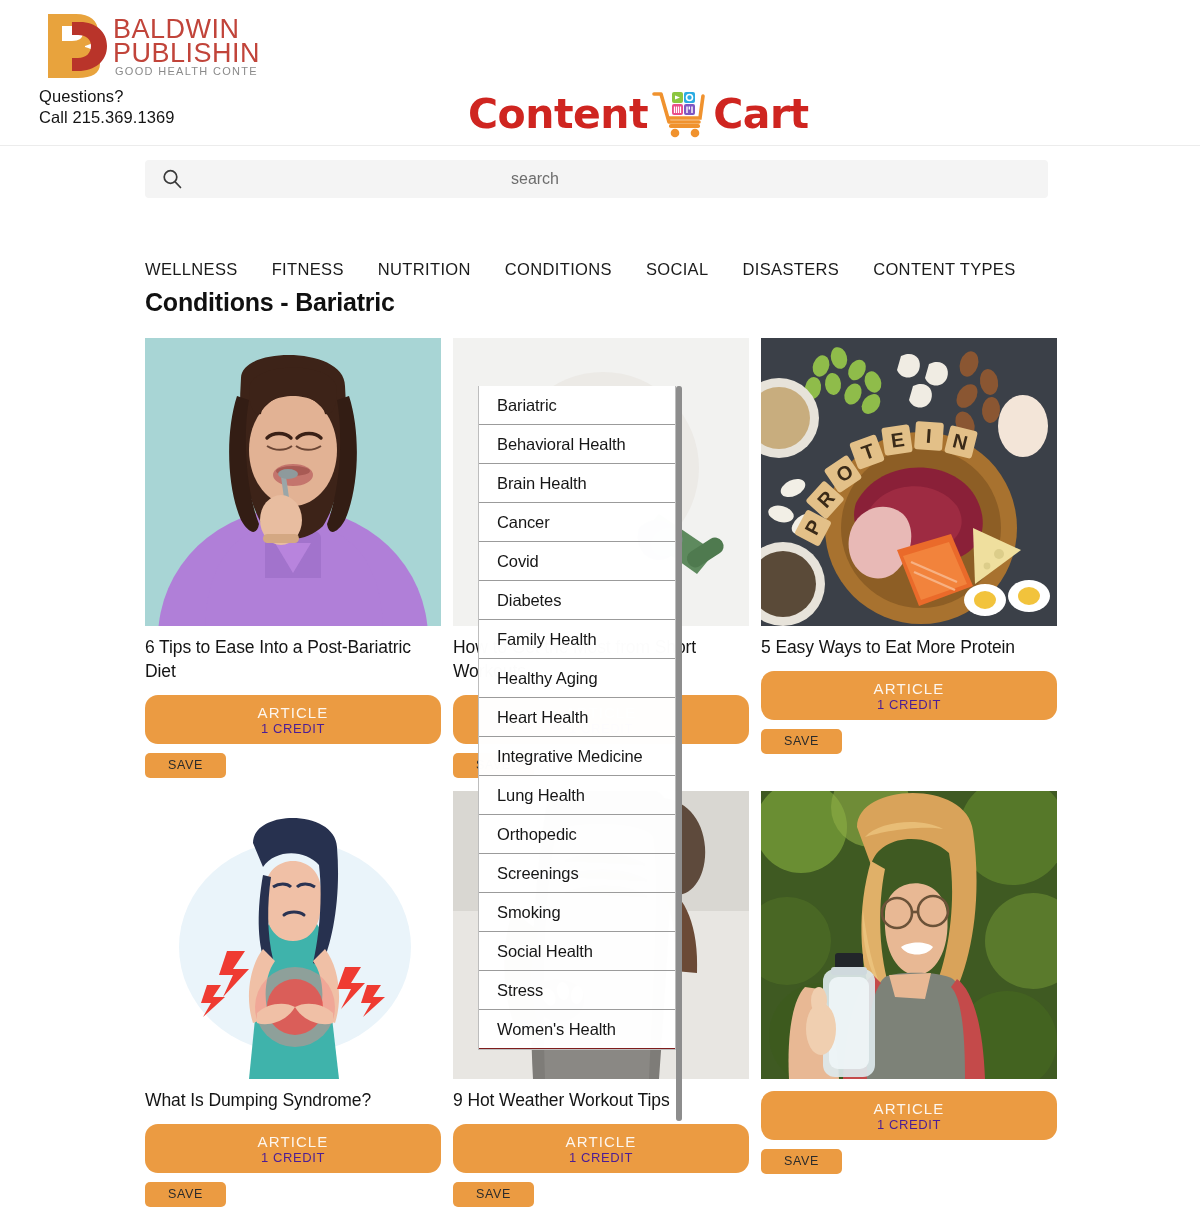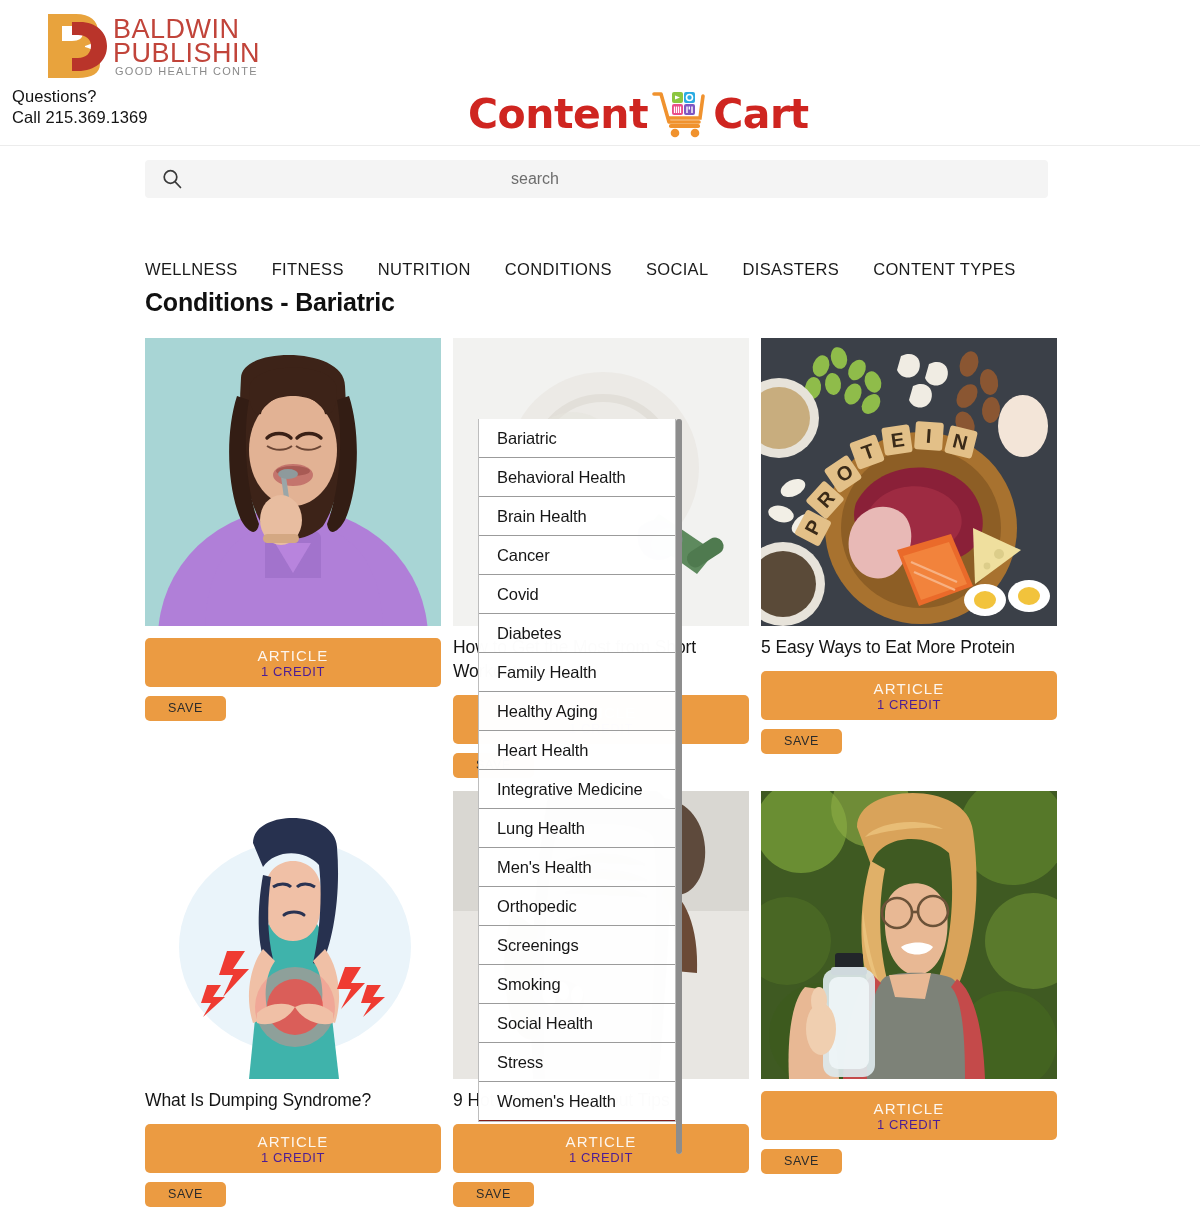--- a/index.html
+++ b/index.html
@@ -22,21 +22,21 @@
   .logo-block {
     position: absolute;
     left: 28px;
     top: 8px;
     width: 230px;
     height: 70px;
   }
   .logo-svg { display: block; }
   .questions {
     position: absolute;
-    left: 12px;
+    left: 39px;
     top: 86px;
     font-size: 16.5px;
     color: #141414;
     line-height: 21px;
     letter-spacing: .1px;
   }
   .questions div { white-space: nowrap; }
 
   .cart-logo {
     position: absolute;
@@ -140,21 +140,21 @@
     font-size: 17.5px;
     color: #141414;
     line-height: 24px;
     letter-spacing: -.1px;
   }
   .btn-article {
     margin-top: 12px;
     width: 296px;
     height: 49px;
     background: #eb9b42;
-    border-radius: 5px;
+    border-radius: 13px;
     border: none;
     display: flex;
     flex-direction: column;
     align-items: center;
     justify-content: center;
     cursor: pointer;
     font-family: "Liberation Sans", sans-serif;
   }
   .btn-article .t1 {
     font-size: 15px;
@@ -182,21 +182,20 @@
     display: block;
   }
 
   
   .dropdown {
     position: absolute;
     left: 478px;
     top: 240px;
     width: 204px;
     z-index: 50;
-    margin-top: 33px;
   }
   .dd-list {
     width: 198px;
     background: rgba(255,255,255,.90);
     border: 1px solid #bdbdbd;
     border-top: none;
   }
   .dd-item {
     height: 39px;
     line-height: 39px;
@@ -322,20 +321,21 @@
             <path d="M122 108 C130 113 140 113 147 108" fill="none" stroke="#6b4635" stroke-width="2"></path>
             <path d="M151 108 C158 113 168 113 176 108" fill="none" stroke="#6b4635" stroke-width="2"></path>
             <ellipse cx="148" cy="137" rx="20" ry="11" fill="#c4756d"></ellipse>
             <ellipse cx="148" cy="133" rx="17" ry="5" fill="#a85a54"></ellipse>
             <rect x="140" y="137" width="5" height="60" rx="2.5" fill="#9aa6a8" transform="rotate(-8 142 167)"></rect>
             <ellipse cx="143" cy="136" rx="10" ry="5" fill="#8e9a9c"></ellipse>
             <ellipse cx="136" cy="182" rx="21" ry="25" fill="#e8bda0"></ellipse>
             <rect x="118" y="196" width="36" height="9" rx="4.5" fill="#d4a883"></rect>
           </svg>
         </div>
+        <div class="card-title">6 Tips to Ease Into a Post-Bariatric Diet</div>
         <button class="btn-article">
           <span class="t1">ARTICLE</span>
           <span class="t2">1 CREDIT</span>
         </button>
         <button class="btn-save">SAVE</button>
       </div>
 
       <div class="card">
         <div class="card-img">
           <svg viewBox="0 0 296 288" preserveAspectRatio="xMidYMid slice">
@@ -571,21 +571,20 @@
       <div class="dd-item">Behavioral Health</div>
       <div class="dd-item">Brain Health</div>
       <div class="dd-item">Cancer</div>
       <div class="dd-item">Covid</div>
       <div class="dd-item">Diabetes</div>
       <div class="dd-item">Family Health</div>
       <div class="dd-item">Healthy Aging</div>
       <div class="dd-item">Heart Health</div>
       <div class="dd-item">Integrative Medicine</div>
       <div class="dd-item">Lung Health</div>
-      <div class="dd-item">Men's Health</div>
       <div class="dd-item">Orthopedic</div>
       <div class="dd-item">Screenings</div>
       <div class="dd-item">Smoking</div>
       <div class="dd-item">Social Health</div>
       <div class="dd-item">Stress</div>
       <div class="dd-item">Women's Health</div>
     </div>
     <div class="dd-scroll">
       <div class="dd-thumb"></div>
     </div>

